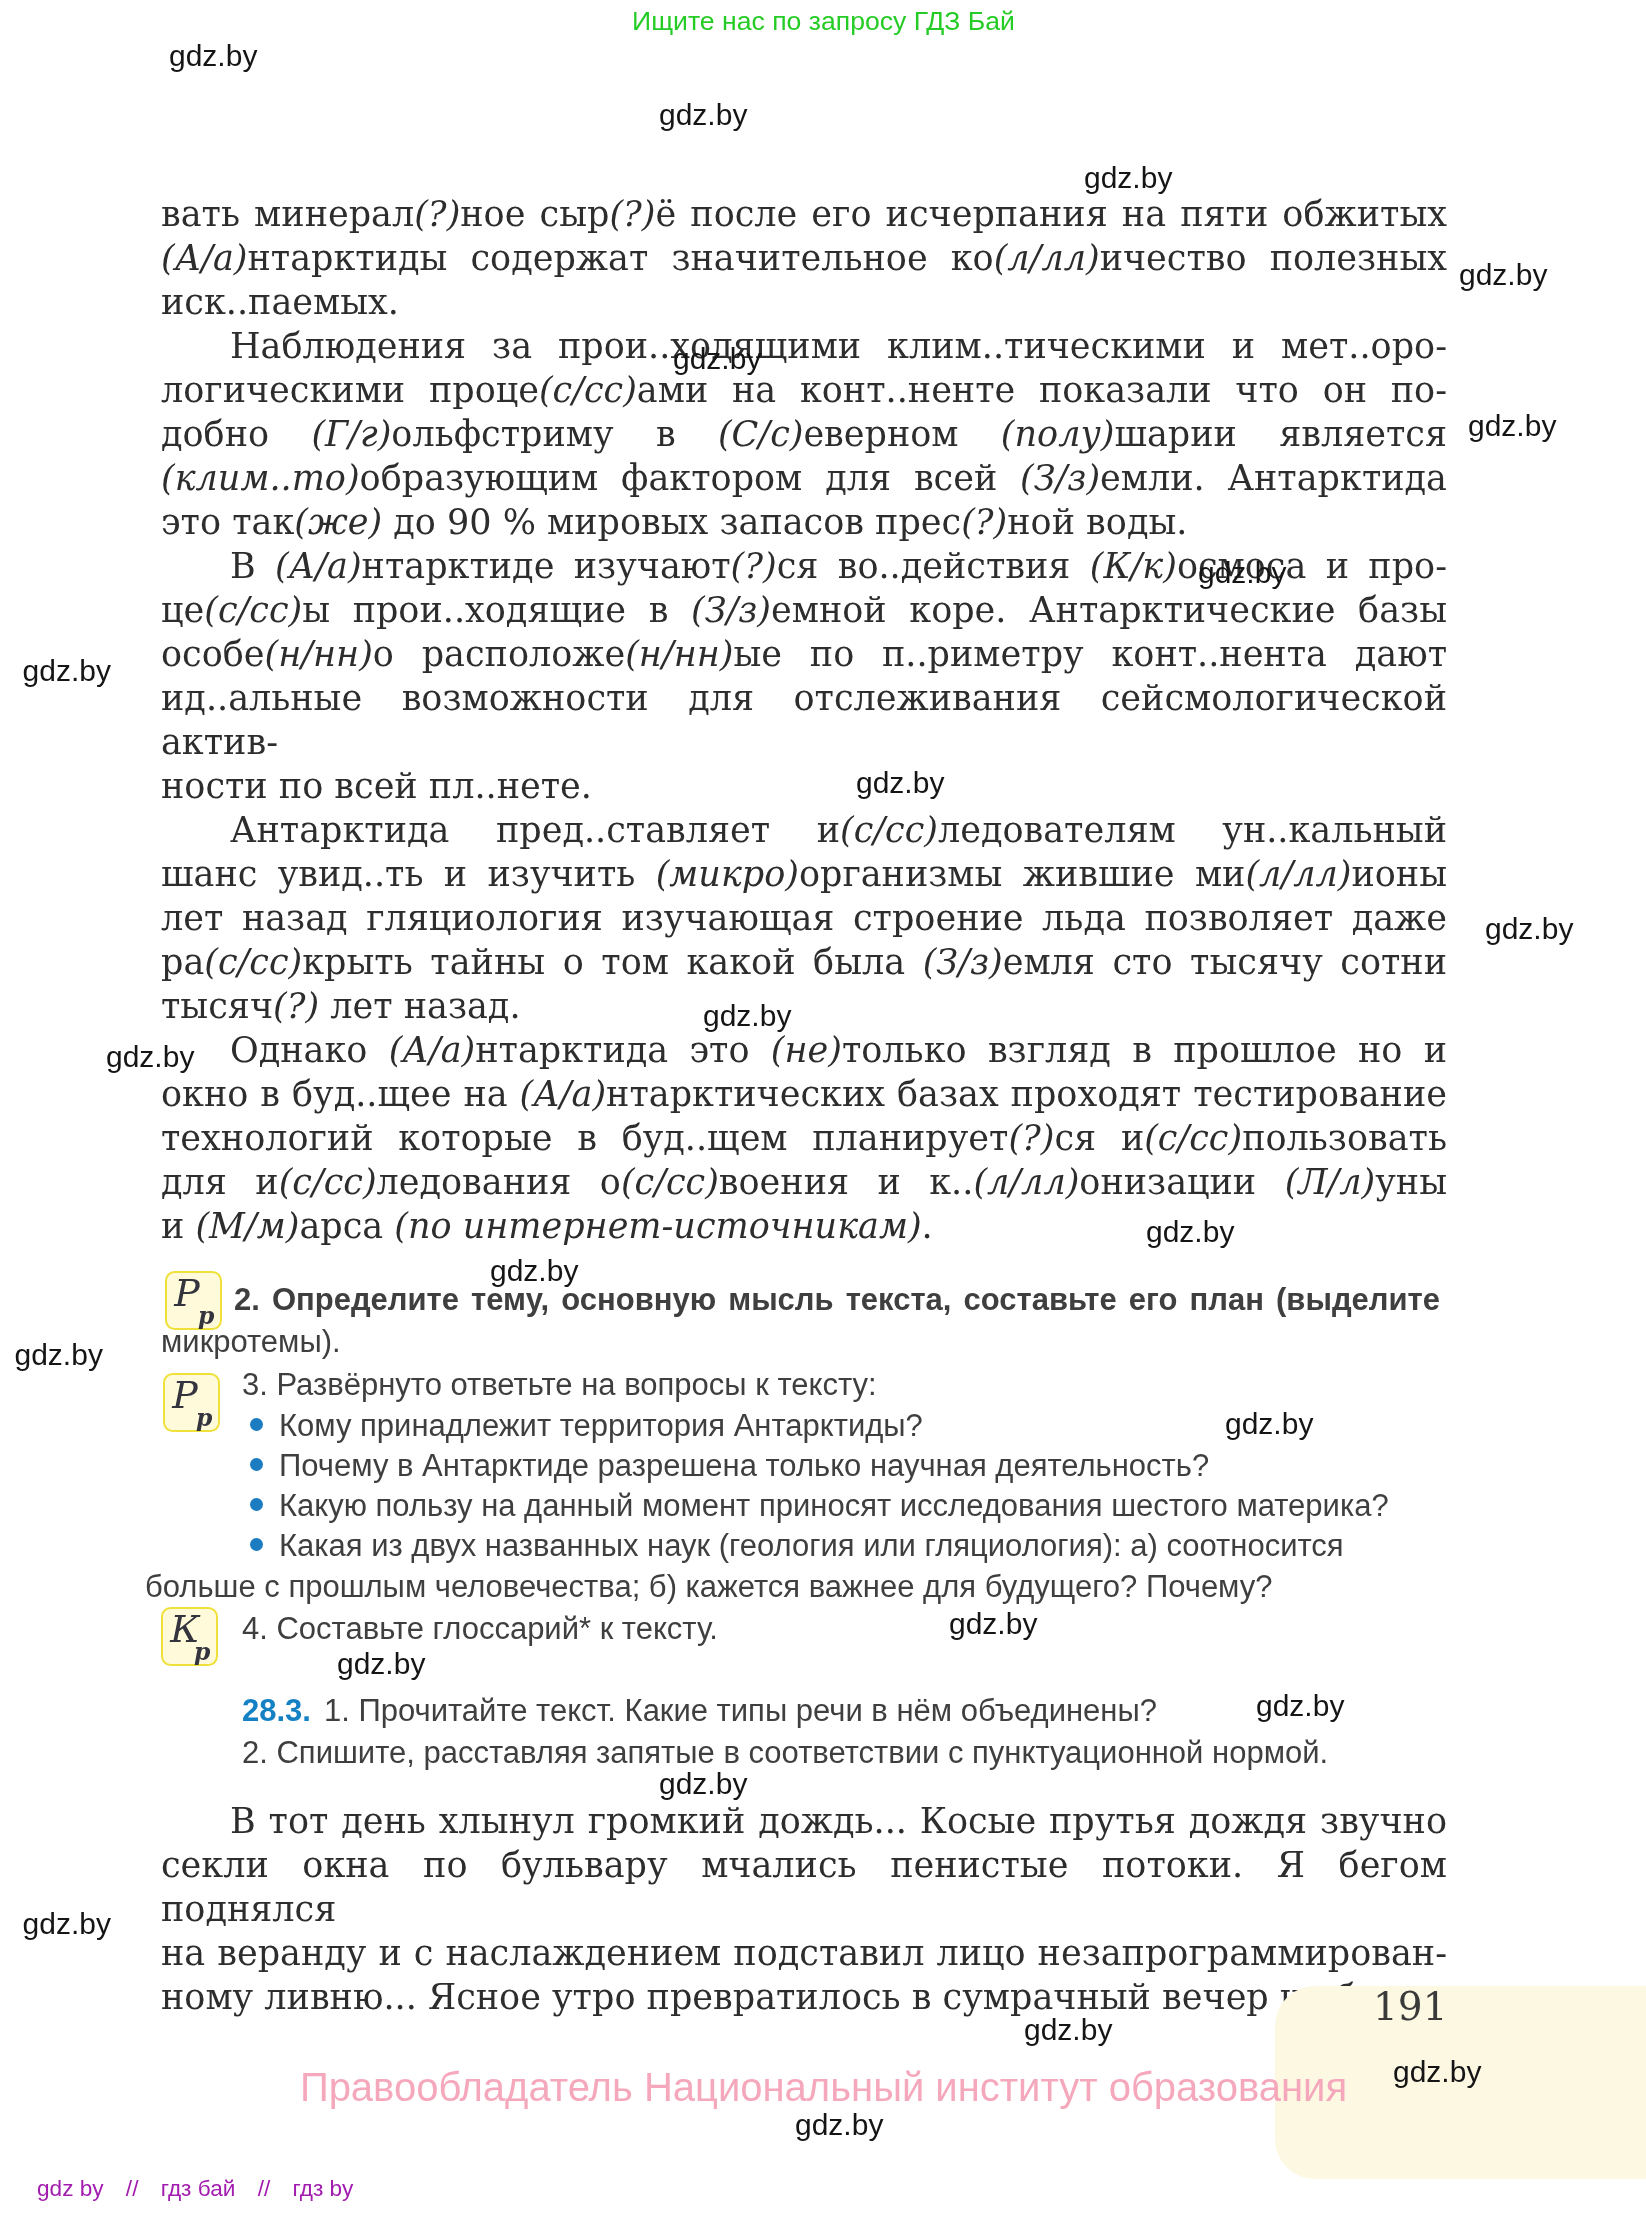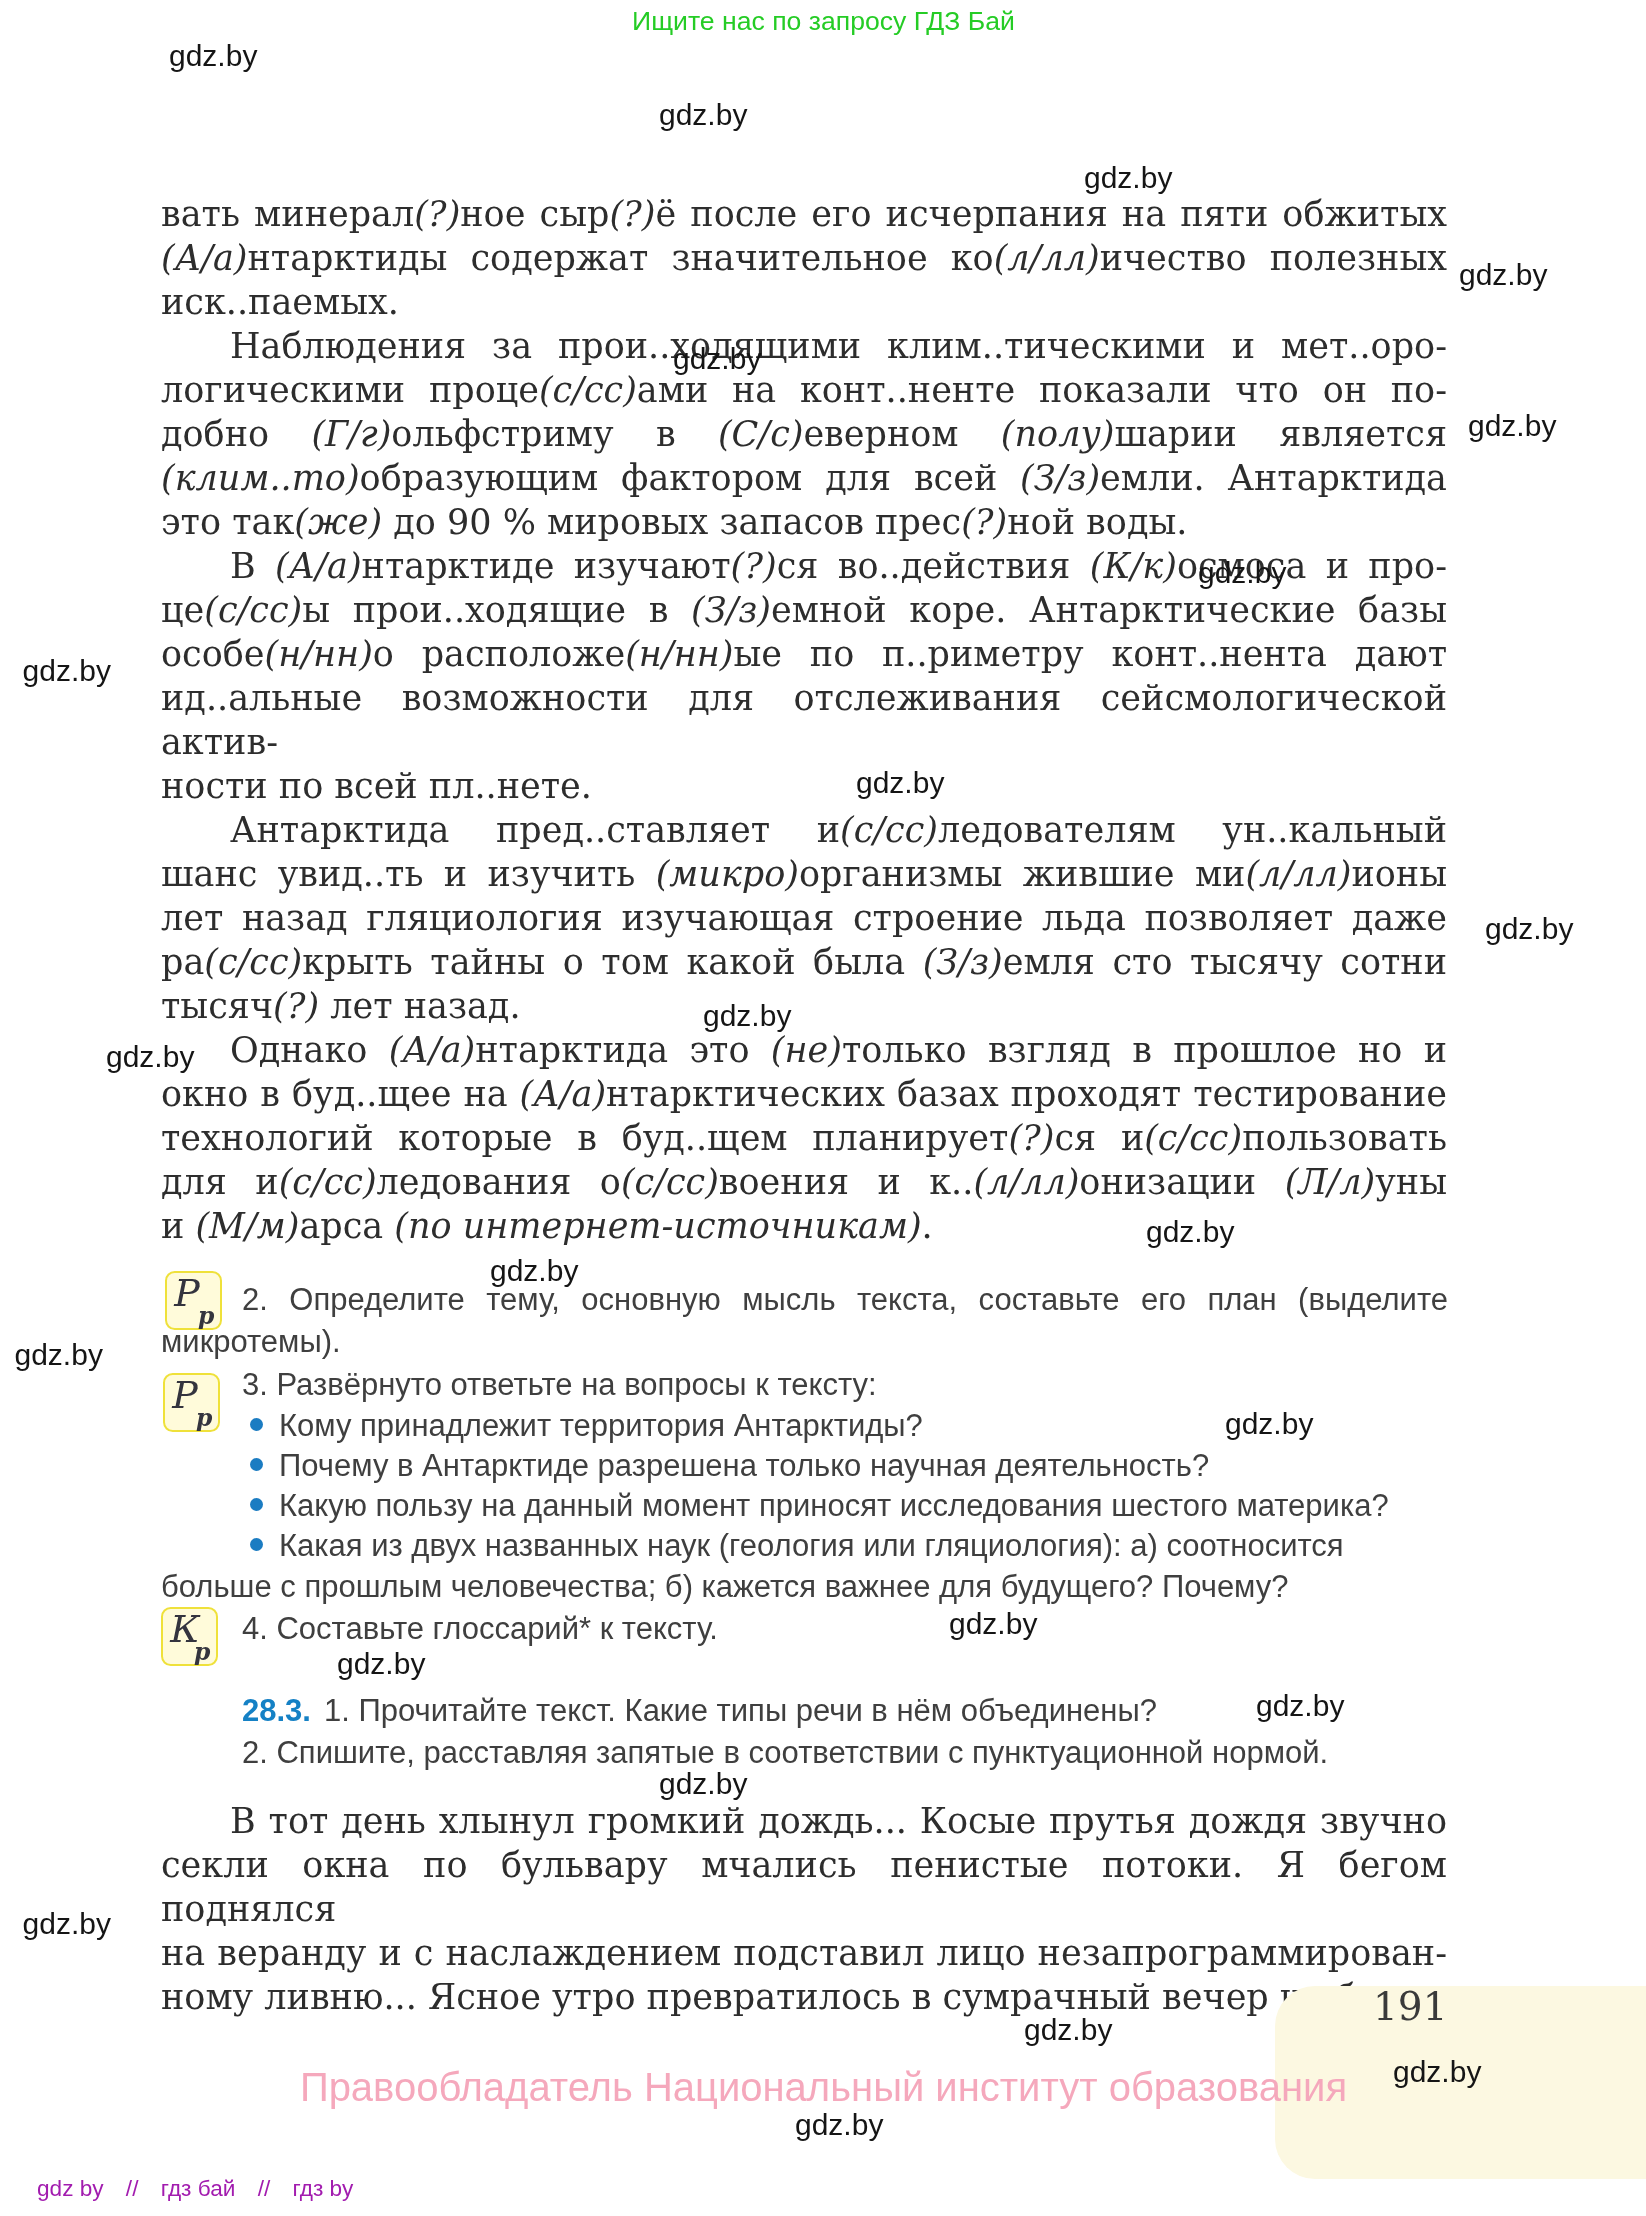--- a/index.html
+++ b/index.html
@@ -138,21 +138,21 @@
       <div>технологий которые в буд..щем планирует<i>(?)</i>ся и<i>(с/сс)</i>пользовать</div>
       <div>для и<i>(с/сс)</i>ледования о<i>(с/сс)</i>воения и к..<i>(л/лл)</i>онизации <i>(Л/л)</i>уны</div>
       <div>и <i>(М/м)</i>арса <i>(по интернет-источникам)</i>.</div>
     </div>
 </div>
 
 <div class="badge" style="left:165px;top:1271px;">
   <span class="main">Р</span>
   <span class="sub">р</span>
 </div>
-<div class="sans-line just" style="left:242px;top:1280px;width:1206px;">2. Определите тему, основную мысль текста, составьте его план (выделите</div>
+<div class="sans-line just" style="left:234px;top:1280px;width:1206px;font-weight:bold;">2. Определите тему, основную мысль текста, составьте его план (выделите</div>
 <div class="sans-line" style="left:161px;top:1322px;text-align:right;">микротемы).</div>
 
 <div class="badge" style="left:163px;top:1373px;">
   <span class="main">Р</span>
   <span class="sub">р</span>
 </div>
 <div class="sans-line" style="left:242px;top:1365px;">3. Развёрнуто ответьте на вопросы к тексту:</div>
 
 <div class="bullet-row" style="top:1406px;">
   <span class="dot"></span>
@@ -163,21 +163,21 @@
   <span class="bullet-text">Почему в Антарктиде разрешена только научная деятельность?</span>
 </div>
 <div class="bullet-row" style="top:1486px;">
   <span class="dot"></span>
   <span class="bullet-text">Какую пользу на данный момент приносят исследования шестого материка?</span>
 </div>
 <div class="bullet-row" style="top:1526px;">
   <span class="dot"></span>
   <span class="bullet-text">Какая из двух названных наук (геология или гляциология): а) соотносится</span>
 </div>
-<div class="sans-line" style="left:161px;top:1567px;">больше с прошлым человечества; б) кажется важнее для будущего? Почему?</div>
+<div class="sans-line" style="left:145px;top:1567px;">больше с прошлым человечества; б) кажется важнее для будущего? Почему?</div>
 
 <div class="badge" style="left:161px;top:1607px;">
   <span class="main">К</span>
   <span class="sub">р</span>
 </div>
 <div class="sans-line" style="left:242px;top:1609px;">4. Составьте глоссарий* к тексту.</div>
 
 <div class="sans-line" style="left:242px;top:1691px;">
   <span class="ex-num">28.3.</span><span>1. Прочитайте текст. Какие типы речи в нём объединены?</span>
 </div>

